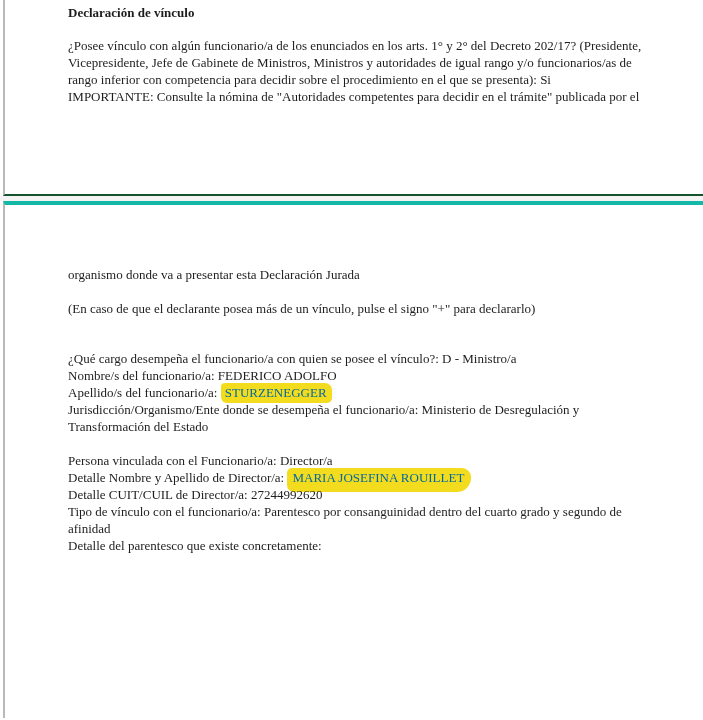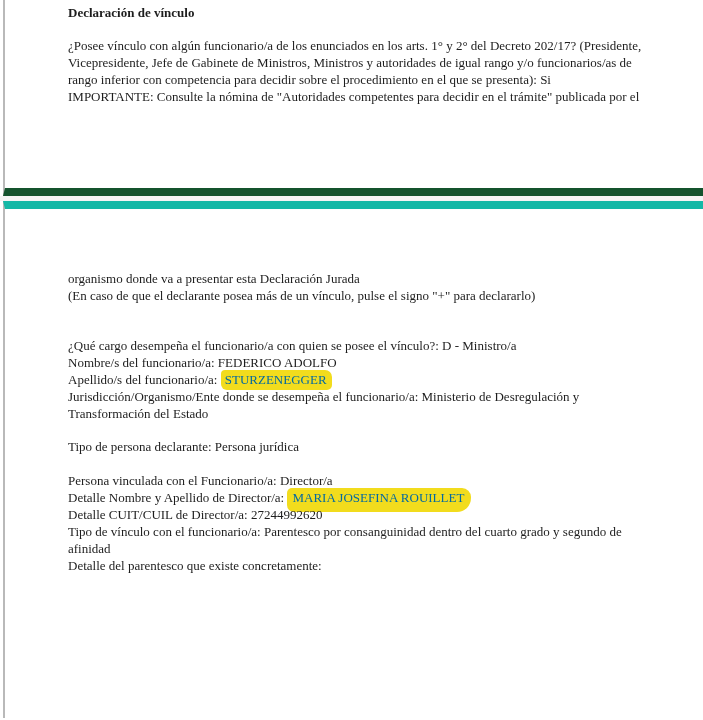--- a/index.html
+++ b/index.html
@@ -17,41 +17,41 @@
     color: #1d1d1d;
   }
   .page {
     margin-left: 3px;
     border-left: 2px solid #b9b9b9;
     background: #ffffff;
     box-sizing: border-box;
   }
   .page-1 {
     height: 196px;
-    border-bottom: 8px solid #14532d;
+    border-bottom: 2px solid #14532d;
     padding: 4px 14px 0 63px;
   }
   .page-gap {
     height: 5px;
     background: #f4f4f4;
   }
   .page-2 {
     height: 517px;
-    border-top: 8px solid #14b8a6;
+    border-top: 4px solid #14b8a6;
     padding: 61px 18px 0 63px;
   }
   .para {
     margin: 0;
     white-space: pre-line;
   }
   .heading {
     font-weight: bold;
   }
   .mt16 { margin-top: 16px; }
-  .mt17 { }
+  .mt17 { margin-top: 17px; }
   .mt30 { margin-top: 30px; }
   .hl {
     
     color: #0369a1;
   }
   .hl-apellido {
     padding: 2px 5px 3px 4px;
     border-radius: 4px 7px 5px 6px;
   }
   .hl-nombre-director {
@@ -81,21 +81,20 @@
 
   <p class="para mt16">
     <span>¿Qué cargo desempeña el funcionario/a con quien se posee el vínculo?: D - Ministro/a
 Nombre/s del funcionario/a: FEDERICO ADOLFO
 Apellido/s del funcionario/a: </span><span class="hl hl-apellido" style="background-color: rgb(242, 220, 29);">STURZENEGGER</span><span>
 Jurisdicción/Organismo/Ente donde se desempeña el funcionario/a: Ministerio de Desregulación y
 Transformación del Estado</span>
   </p>
 
 
-  <p class="para mt16">Tipo de persona declarante: Persona jurídica</p>
 
 
   <p class="para">
     <span>Persona vinculada con el Funcionario/a: Director/a
 Detalle Nombre y Apellido de Director/a: </span><span class="hl hl-nombre-director" style="background-color: rgb(242, 220, 29);">MARIA JOSEFINA ROUILLET</span><span>
 Detalle CUIT/CUIL de Director/a: 27244992620
 Tipo de vínculo con el funcionario/a: Parentesco por consanguinidad dentro del cuarto grado y segundo de
 afinidad
 Detalle del parentesco que existe concretamente: </span>
   </p>

